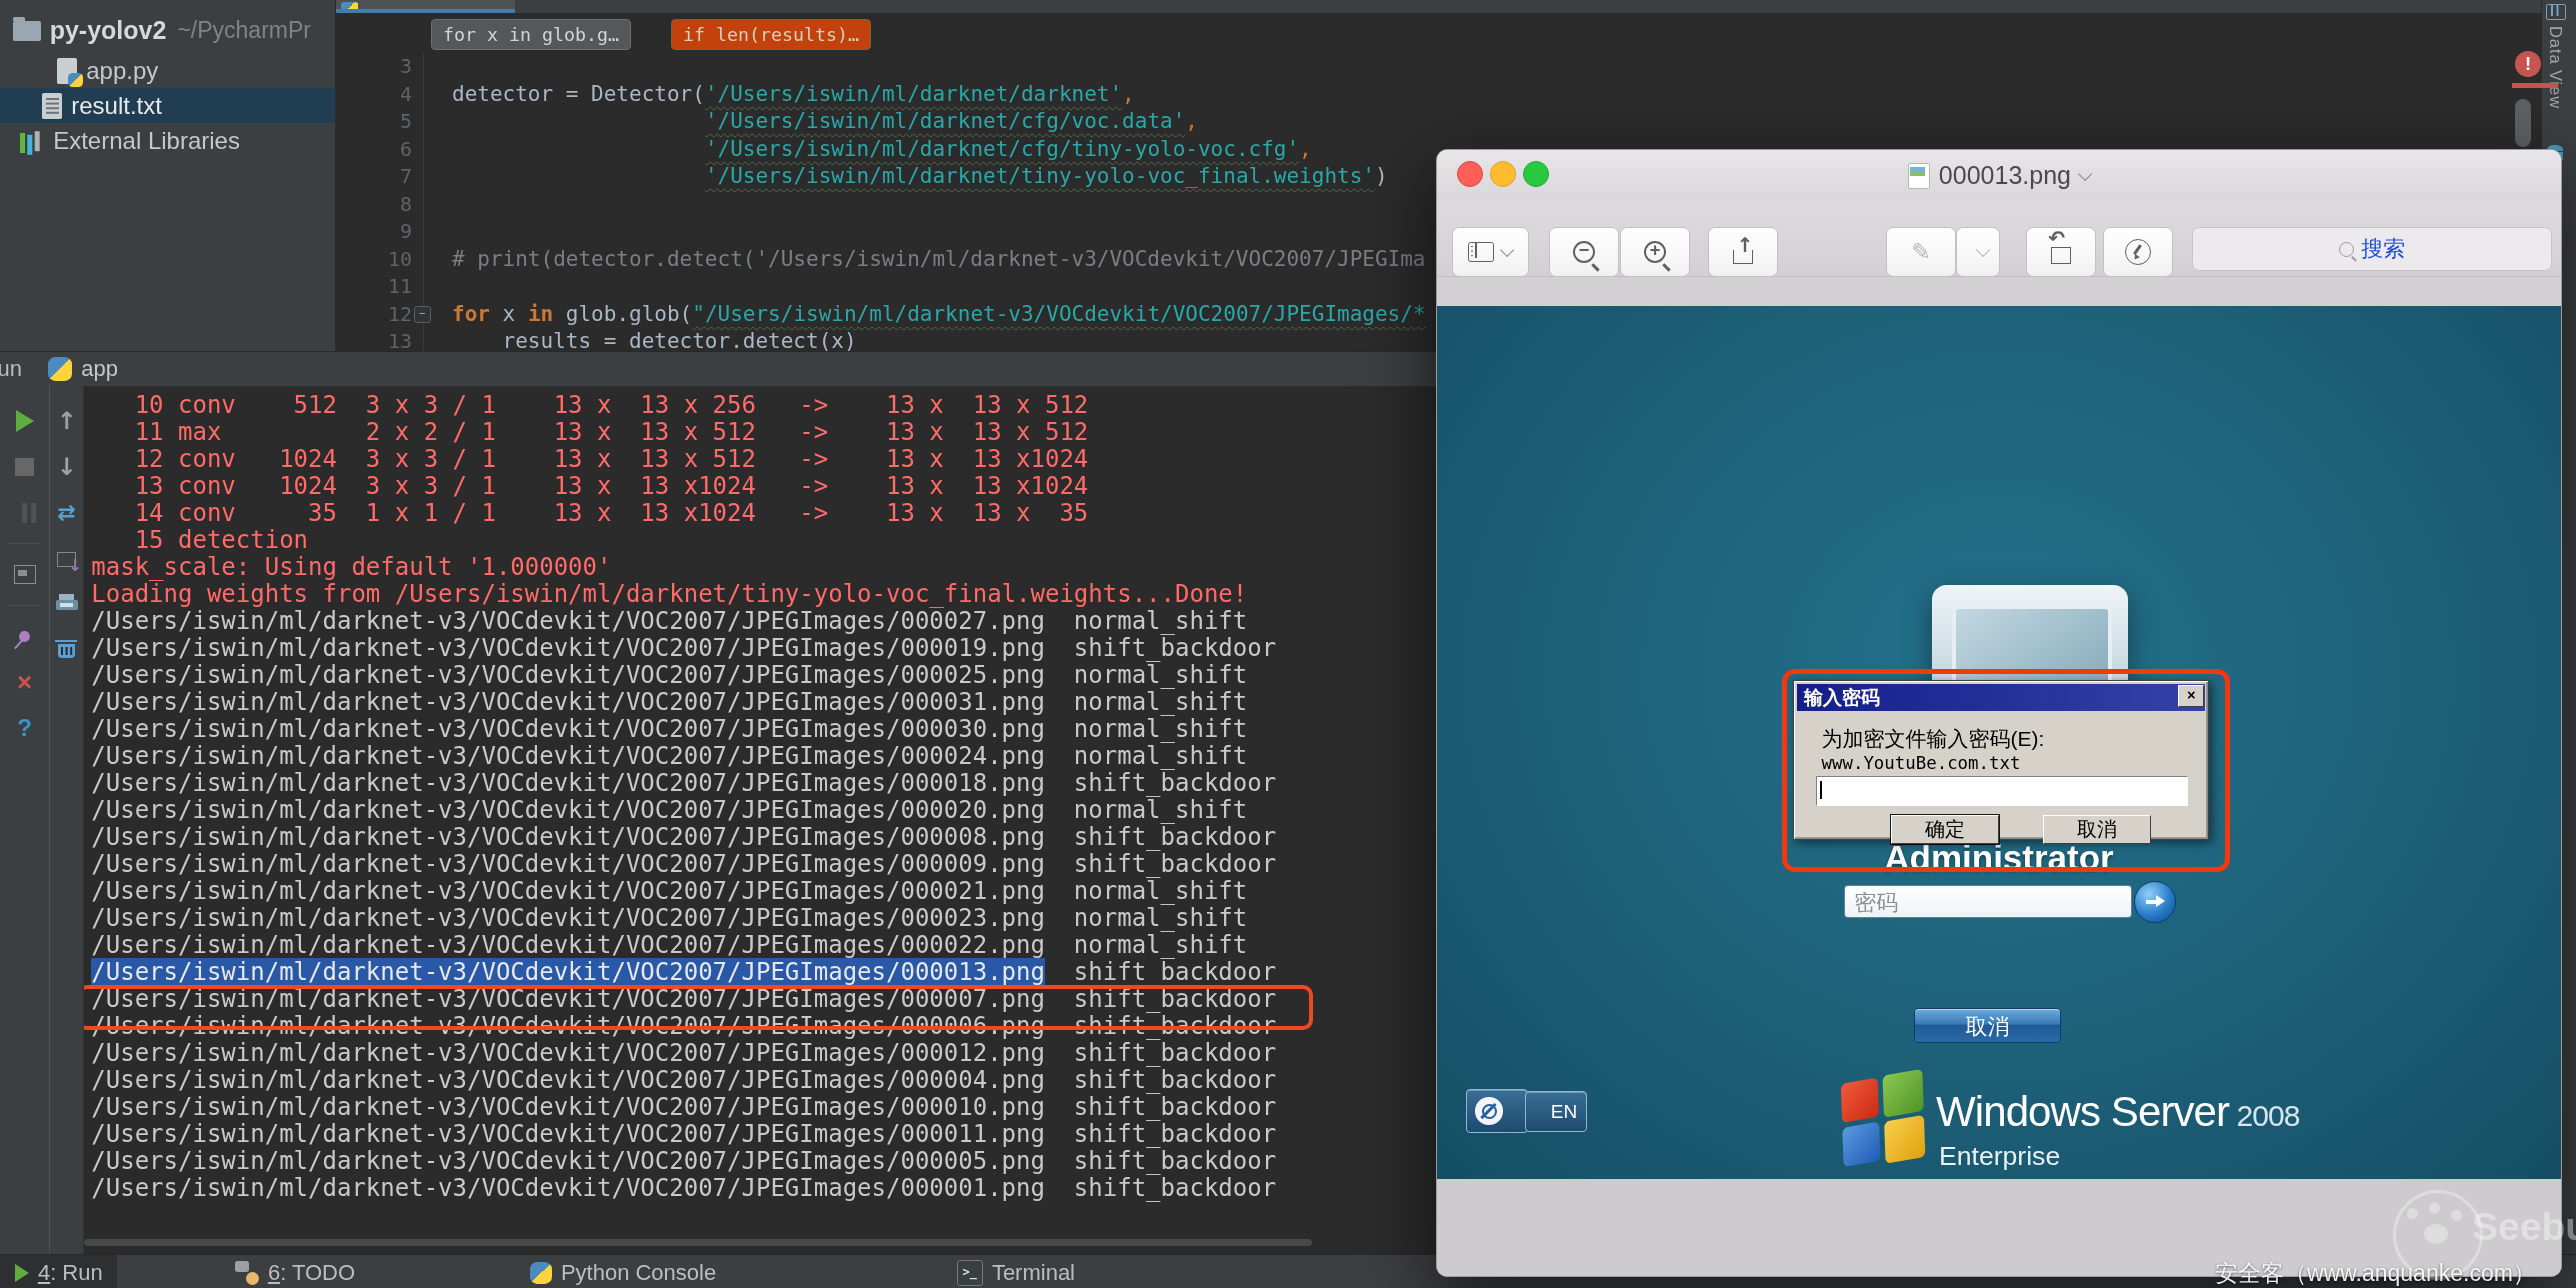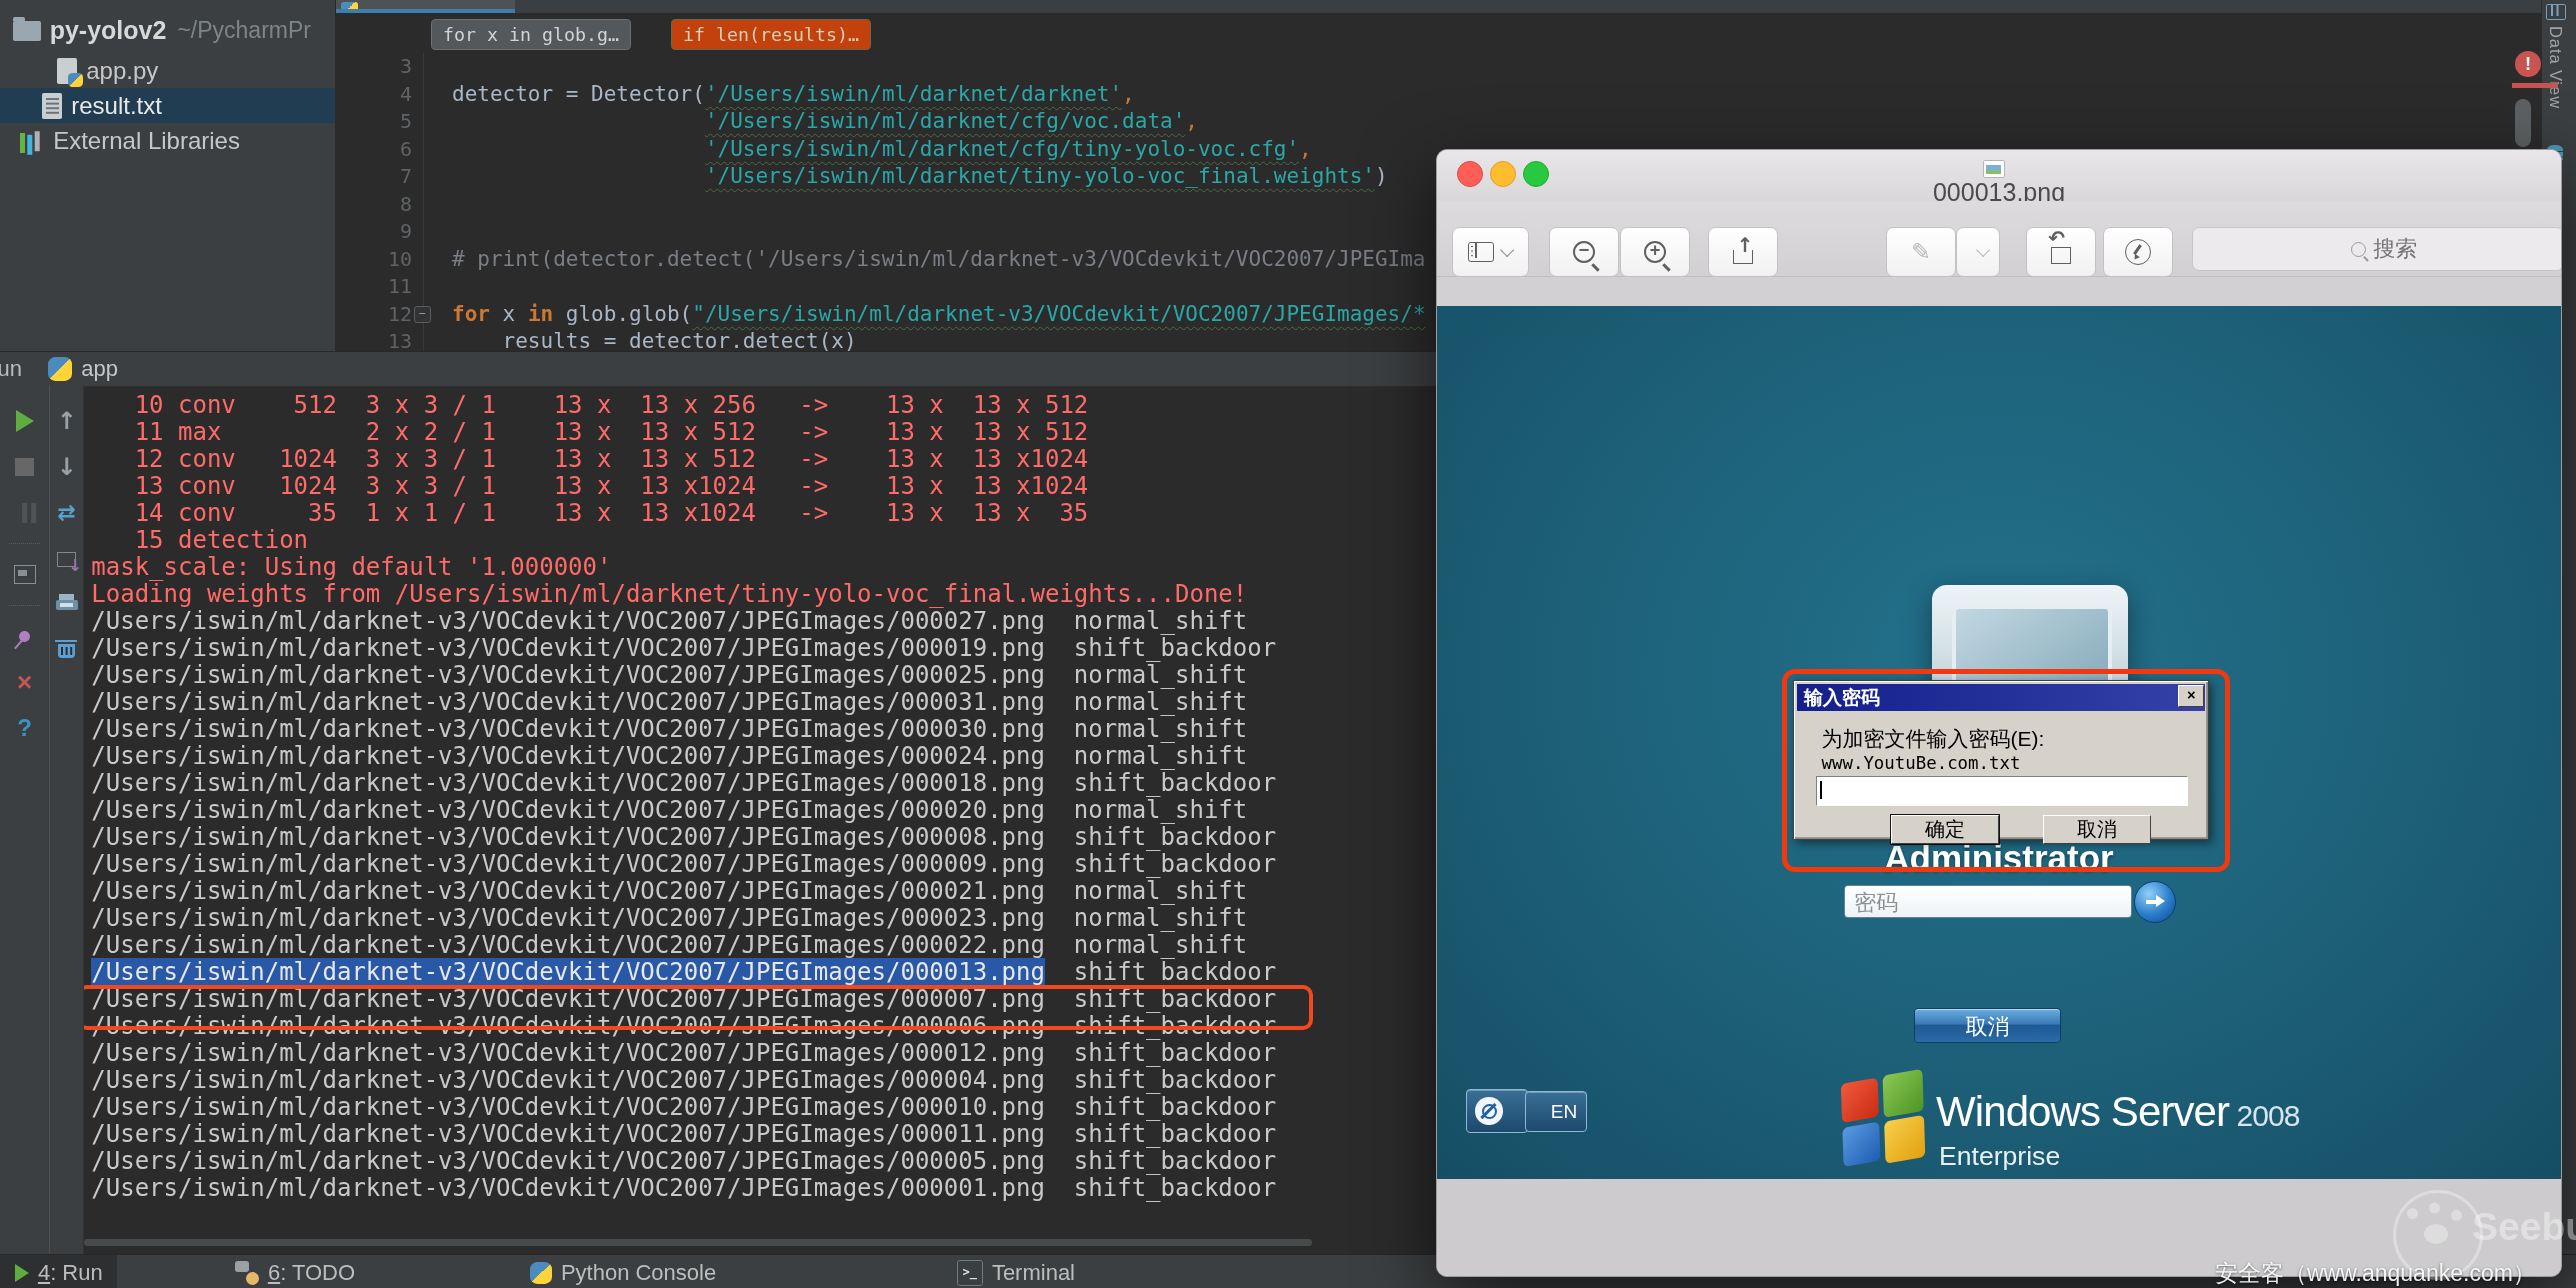--- a/index.html
+++ b/index.html
@@ -136,22 +136,22 @@
     text-shadow:0 0.9px 2.8px rgba(0,0,0,.6);}
 
   
   #preview-window{left:1436px;top:149px;width:1124px;height:1126px;border-radius:11px;background:#d8d6d8;
     border:0.9px solid #9e9c9e;box-shadow:0 24px 73px rgba(0,0,0,.62);z-index:50;overflow:hidden;}
   #pv-titlebar{position:absolute;left:0;top:0;width:100%;height:51px;background:linear-gradient(#e8e6e8,#d9d7d9);}
   .traffic{position:absolute;top:11px;width:24px;height:24px;border-radius:50%;}
   #tl-red{left:20px;background:#ff5f57;border:0.9px solid #e0443e;}
   #tl-yellow{left:53px;background:#febc2e;border:0.9px solid #dea123;}
   #tl-green{left:86px;background:#28c840;border:0.9px solid #1dad2b;}
-  #pv-title-group{position:absolute;left:0;top:10px;width:100%;height:51px;display:flex;align-items:center;justify-content:center;
-    color:#4a4a4a;font-size:25px;flex-direction:column;}
+  #pv-title-group{position:absolute;left:0;top:0;width:100%;height:51px;display:flex;align-items:center;justify-content:center;
+    color:#4a4a4a;font-size:25px;}
   .i-imgfile{width:20px;height:24px;background:#fff;border:0.9px solid #b5b5b5;border-radius:1.8px;position:relative;margin-right:9.2px;}
   .i-imgfile::before{content:"";position:absolute;left:1.8px;top:3.7px;width:14.7px;height:9.2px;
     background:linear-gradient(#7ab0e0 60%,#86c06a 60%);}
   .chev-down{width:9.2px;height:9.2px;border-right:1.8px solid #8a8a8a;border-bottom:1.8px solid #8a8a8a;
     transform:rotate(45deg);margin-left:9.2px;margin-top:-3.7px;}
   #pv-toolbar{position:absolute;left:0;top:51px;width:100%;height:75px;background:linear-gradient(#dddbdd,#d2d0d2);
     border-bottom:0.9px solid #bfbdbf;}
   .pv-btn{position:absolute;top:26px;height:48px;background:linear-gradient(#ffffff,#f2f1f2);border:0.9px solid #c3c1c3;
     border-radius:7.3px;display:flex;align-items:center;justify-content:center;}
   .m-sidebar{width:24px;height:18.3px;border:1.8px solid #5f5f5f;border-radius:2.8px;position:relative;}
@@ -167,21 +167,21 @@
   .m-share::after{content:"↑";position:absolute;left:3.7px;top:-5.5px;color:#5f5f5f;font:bold 20px/20px "DejaVu Sans",sans-serif;}
   .m-pen{color:#b8b8b8;font:24px/24px "DejaVu Sans",sans-serif;}
   .chev-down.dis{border-color:#b8b8b8;}
   .m-rotate{width:18.3px;height:14.7px;border:1.8px solid #5f5f5f;position:relative;margin-top:7.3px;}
   .m-rotate::before{content:"↶";position:absolute;left:-3.7px;top:-20px;color:#5f5f5f;font:bold 20px/20px "DejaVu Sans",sans-serif;}
   .m-annotate{width:24px;height:24px;border:1.8px solid #5f5f5f;border-radius:50%;position:relative;}
   .m-annotate::before{content:"";position:absolute;left:10px;top:3.7px;width:2.8px;height:11px;background:#5f5f5f;transform:rotate(35deg);}
   .m-annotate::after{content:"";position:absolute;left:7.3px;top:14.7px;width:0;height:0;
     border-left:3.7px solid transparent;border-right:3.7px solid transparent;border-top:5.5px solid #5f5f5f;transform:rotate(35deg);}
   #pv-search{position:absolute;left:2191px;top:26px;width:358px;height:42px;background:#eceaec;border:0.9px solid #c6c4c6;
-    border-radius:7.3px;display:flex;align-items:center;justify-content:center;color:#737373;font-size:22px;padding-left:12px;}
+    border-radius:7.3px;display:flex;align-items:center;justify-content:center;color:#1d4ed8;font-size:22px;}
   #pv-search{left:755px;}
   .m-search-mag{width:13px;height:13px;border:1.8px solid #9a9a9e;border-radius:50%;position:relative;margin-right:7.3px;}
   .m-search-mag::after{content:"";position:absolute;right:-4.6px;bottom:-4.6px;width:6.4px;height:1.8px;background:#9a9a9e;transform:rotate(45deg);}
 
   #pv-content-strip{position:absolute;left:0;top:127px;width:100%;height:29px;background:#d2d0d2;}
   #pv-image{position:absolute;left:0;top:156px;width:1124px;height:873px;
     background:radial-gradient(ellipse at 50% 42%,#23718c 0%,#1d6078 55%,#154e64 100%);overflow:hidden;}
   #pv-bottom-gray{position:absolute;left:0;top:1029px;width:100%;height:97px;background:#cdcbcd;}
 
   

